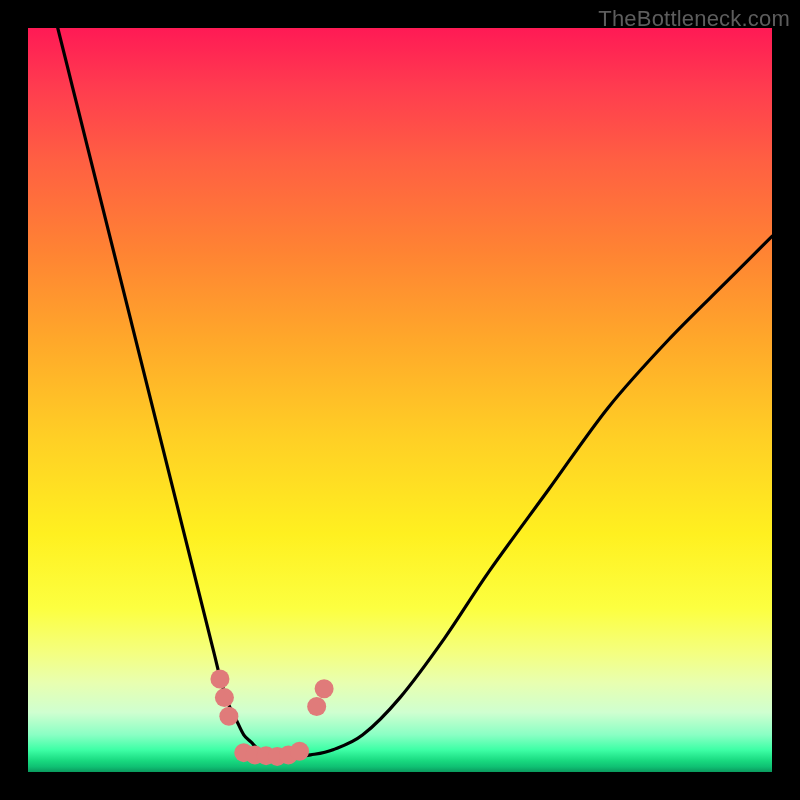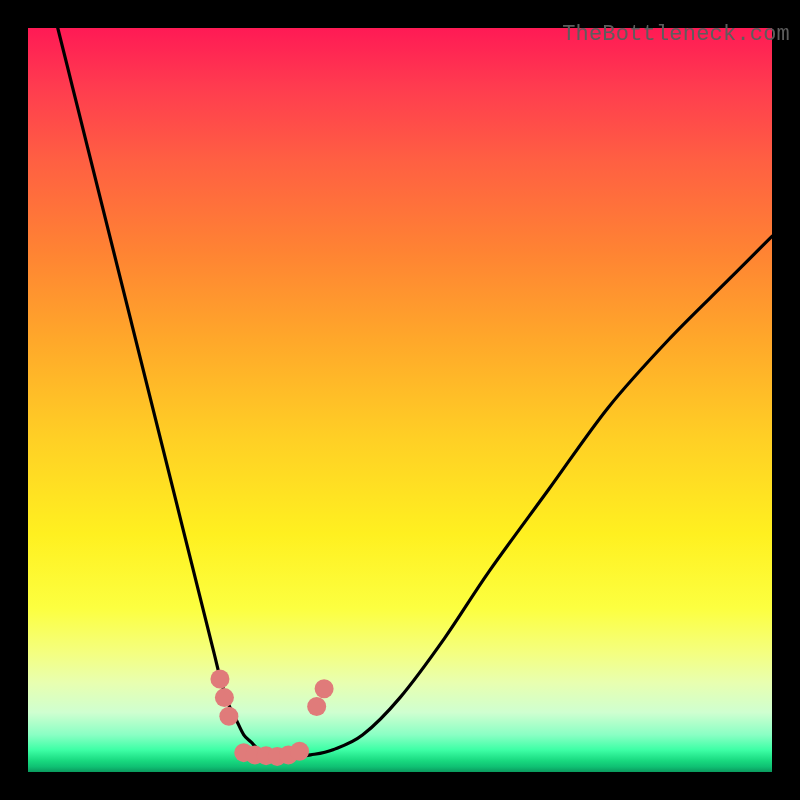--- a/index.html
+++ b/index.html
@@ -31,23 +31,23 @@
       #cfffd0 92%,
       #8affc4 95%,
       #3effa6 97%,
       #18d97f 98.5%,
       #0fc073 99.3%,
       #0a9a5e 100%
     );
   }
   .watermark {
     position: absolute;
-    top: 22px;
+    top: 6px;
     right: 10px;
-    font-family: Liberation Mono, monospace;
+    font-family: Liberation Sans, sans-serif;
     font-size: 22px;
     color: #5d5d5d;
     letter-spacing: 0.2px;
     user-select: none;
   }
   .curve-layer {
     position: absolute;
     left: 0;
     top: 0;
     width: 744px;

